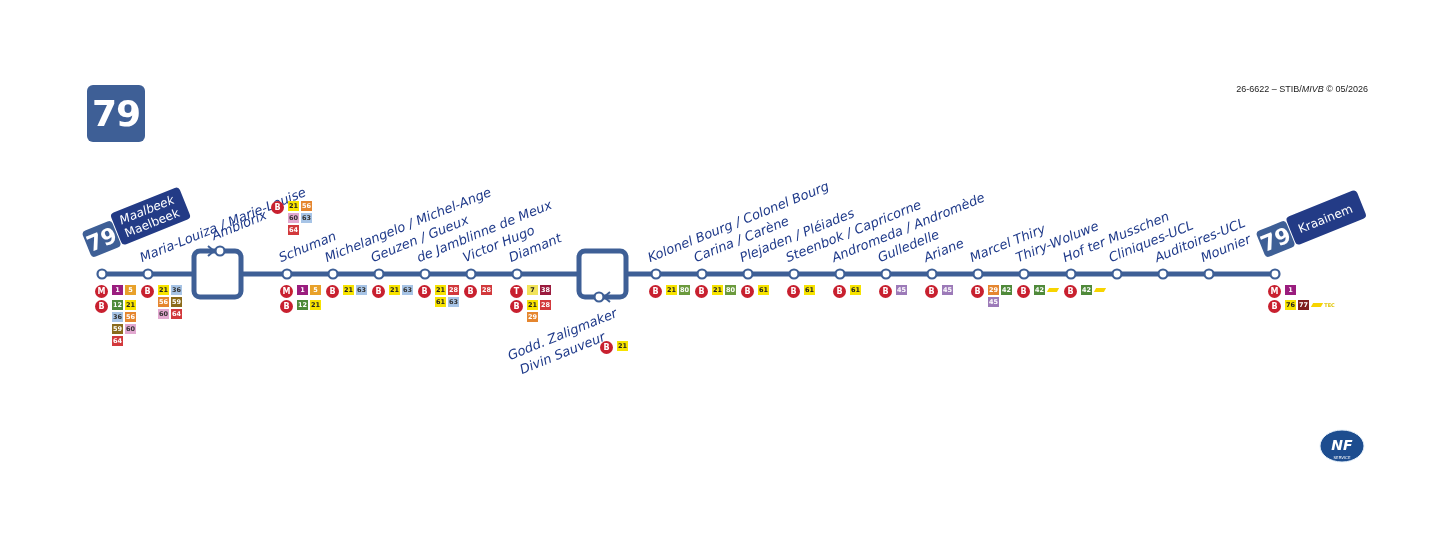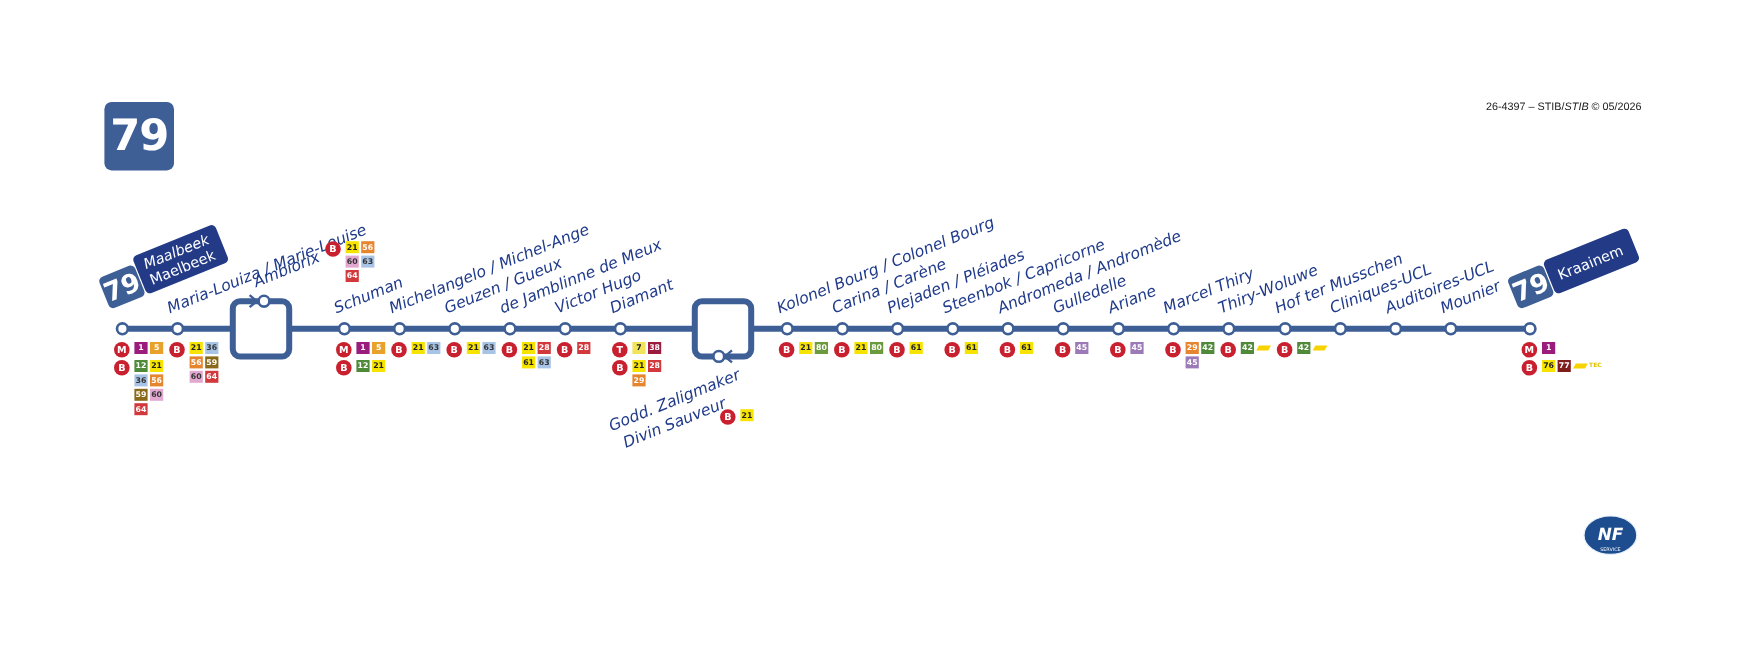--- a/index.html
+++ b/index.html
@@ -14,21 +14,21 @@
   .mode { width:13px; height:13px; border-radius:50%; background:#c8202f; color:#fff; font-size:8px; font-weight:bold; display:flex; align-items:center; justify-content:center; flex:none; font-family:"DejaVu Sans", sans-serif; }
   .routes { display:flex; flex-wrap:wrap; gap:2px; }
   .route { width:11px; height:10px; font-size:6.5px; font-weight:bold; display:flex; align-items:center; justify-content:center; font-family:"DejaVu Sans", sans-serif; line-height:1; }
   .nf-logo { position:absolute; left:1318px; top:428px; width:48px; height:36px; }
 </style>
 </head>
 <body>
 
 <div id="stage">
   <div class="line-badge">79</div>
-  <div class="copyright"><span>26-4397 – STIB/</span><i>STIB</i><span> © 05/2026</span></div>
+  <div class="copyright"><span>26-6622 – STIB/</span><i>MIVB</i><span> © 05/2026</span></div>
 
   <svg id="route-svg" width="1452" height="550" style="position:absolute;left:0;top:0;" xmlns="http://www.w3.org/2000/svg">
     <g id="line-g">
         <line x1="102" y1="274" x2="1275" y2="274" stroke="#3e5f96" stroke-width="5"></line>
         <rect x="194" y="251" width="47" height="46" rx="6" fill="#fff" stroke="#3e5f96" stroke-width="5"></rect>
         <path d="M208,246 L214,251 L208,256" fill="none" stroke="#3e5f96" stroke-width="2"></path>
         <rect x="579" y="251" width="47" height="46" rx="6" fill="#fff" stroke="#3e5f96" stroke-width="5"></rect>
         <path d="M610,292 L604,297 L610,302" fill="none" stroke="#3e5f96" stroke-width="2"></path>
         <circle cx="102" cy="274" r="4.5" fill="#fff" stroke="#3e5f96" stroke-width="2.2"></circle>
         <circle cx="148" cy="274" r="4.5" fill="#fff" stroke="#3e5f96" stroke-width="2.2"></circle>

